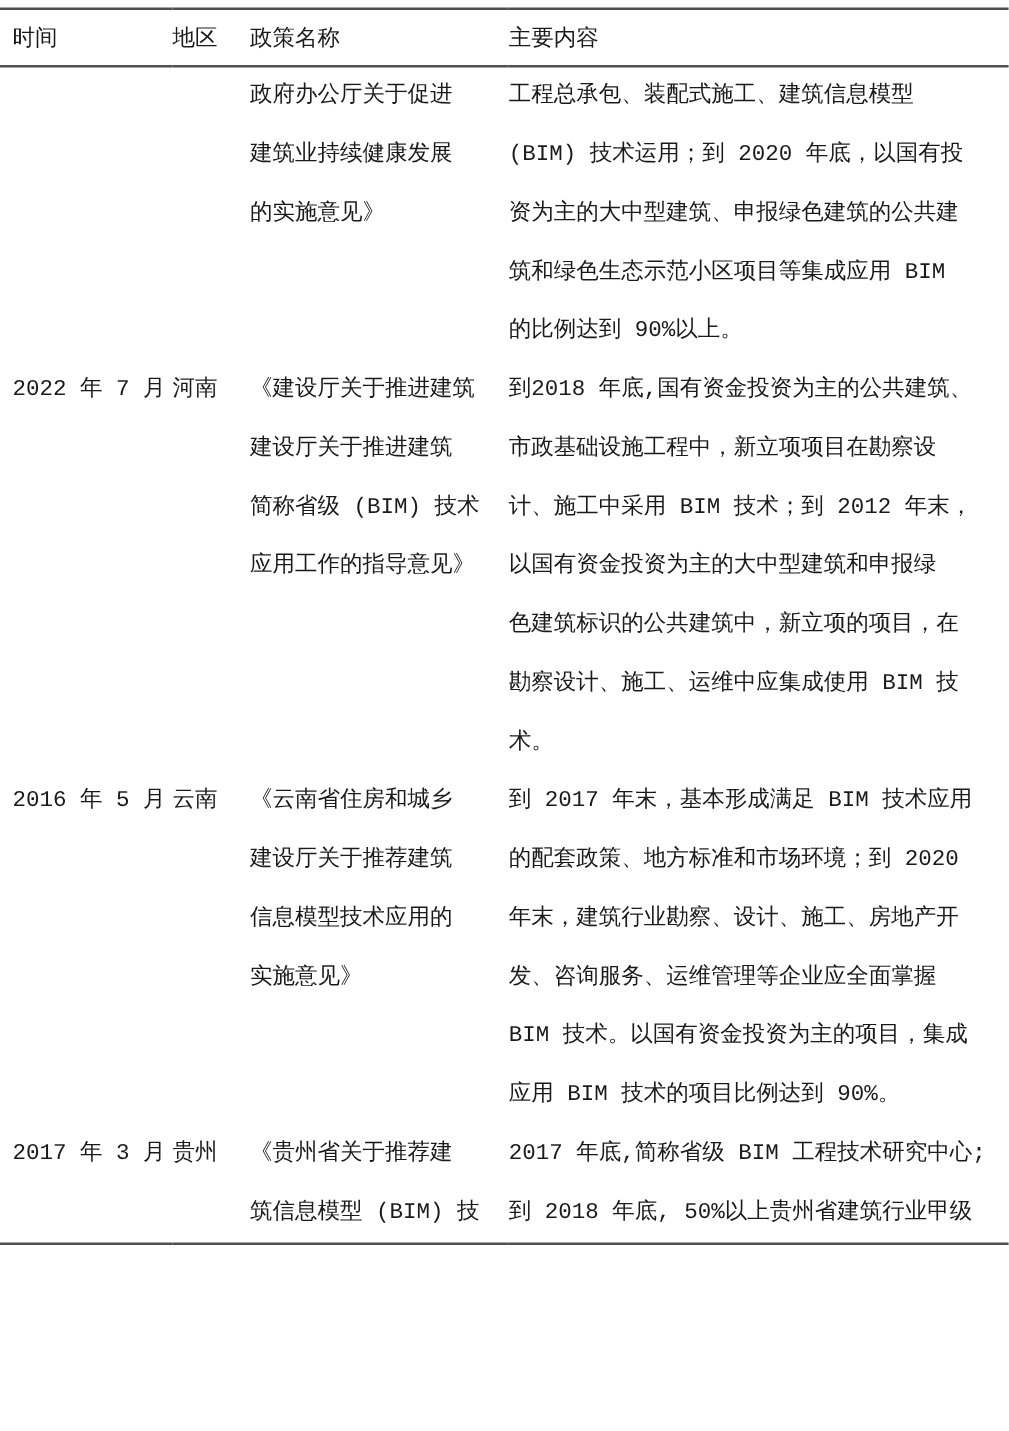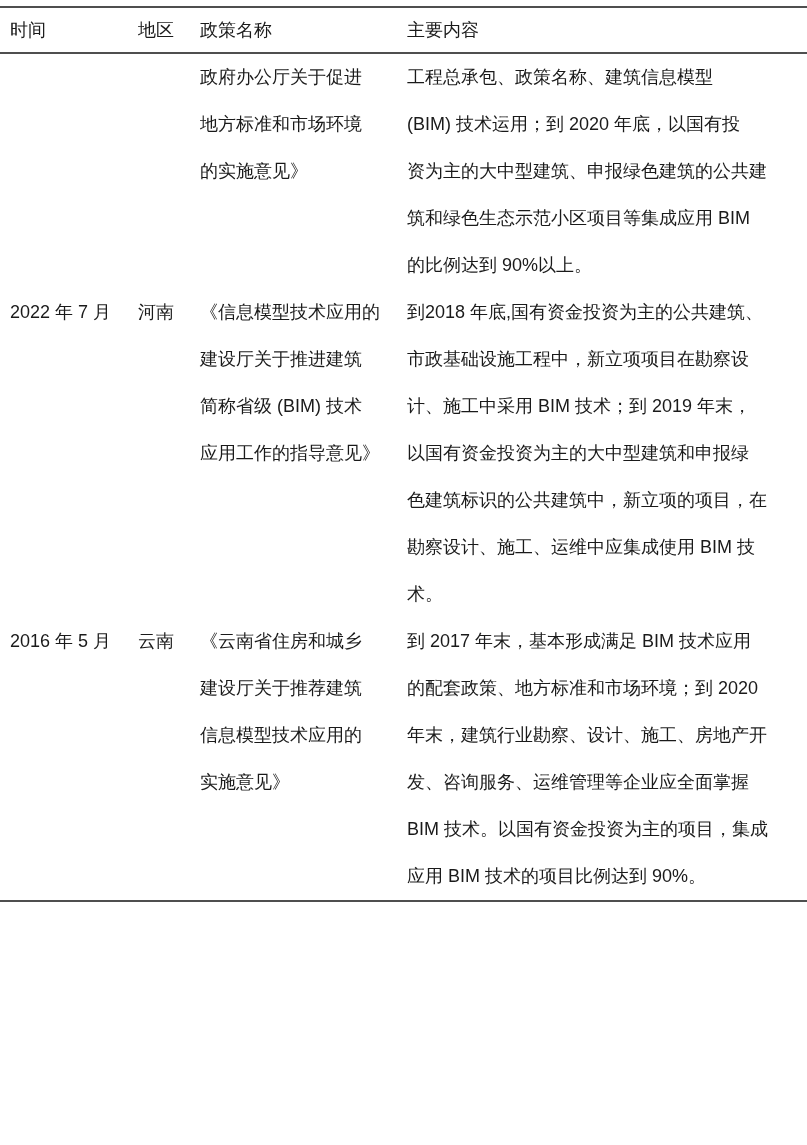--- a/index.html
+++ b/index.html
@@ -38,20 +38,21 @@
   td.c-content, th.h-content { padding-right: 2px; }
   .doc-table thead th {
     height: 44px;
     line-height: 44px;
   }
   .line {
     height: 47px;
     line-height: 47px;
     white-space: nowrap;
     overflow: visible;
+    font-family: Liberation Mono, monospace;
   }
 </style>
 </head>
 <body>
 
 <table class="doc-table">
   <colgroup>
     <col class="col-time">
       <col class="col-region">
       <col class="col-policy">
@@ -65,49 +66,49 @@
       <th class="h-content">主要内容</th>
     </tr>
   </thead>
   <tbody>
 
     <tr>
       <td class="c-time"></td>
       <td></td>
       <td>
         <div class="line">政府办公厅关于促进</div>
-        <div class="line">地方标准和市场环境</div>
+        <div class="line">建筑业持续健康发展</div>
         <div class="line">的实施意见》</div>
       </td>
       <td class="c-content">
-        <div class="line">工程总承包、政策名称、建筑信息模型</div>
+        <div class="line">工程总承包、装配式施工、建筑信息模型</div>
         <div class="line">(BIM) 技术运用；到 2020 年底，以国有投</div>
         <div class="line">资为主的大中型建筑、申报绿色建筑的公共建</div>
         <div class="line">筑和绿色生态示范小区项目等集成应用 BIM</div>
         <div class="line">的比例达到 90%以上。</div>
       </td>
     </tr>
 
     <tr>
       <td class="c-time">
         <div class="line">2022 年 7 月</div>
       </td>
       <td>
         <div class="line">河南</div>
       </td>
       <td>
-        <div class="line">《信息模型技术应用的</div>
+        <div class="line">《建设厅关于推进建筑</div>
         <div class="line">建设厅关于推进建筑</div>
         <div class="line">简称省级 (BIM) 技术</div>
         <div class="line">应用工作的指导意见》</div>
       </td>
       <td class="c-content">
         <div class="line">到2018 年底,国有资金投资为主的公共建筑、</div>
         <div class="line">市政基础设施工程中，新立项项目在勘察设</div>
-        <div class="line">计、施工中采用 BIM 技术；到 2019 年末，</div>
+        <div class="line">计、施工中采用 BIM 技术；到 2012 年末，</div>
         <div class="line">以国有资金投资为主的大中型建筑和申报绿</div>
         <div class="line">色建筑标识的公共建筑中，新立项的项目，在</div>
         <div class="line">勘察设计、施工、运维中应集成使用 BIM 技</div>
         <div class="line">术。</div>
       </td>
     </tr>
 
     <tr>
       <td class="c-time">
         <div class="line">2016 年 5 月</div>
@@ -125,15 +126,31 @@
         <div class="line">到 2017 年末，基本形成满足 BIM 技术应用</div>
         <div class="line">的配套政策、地方标准和市场环境；到 2020</div>
         <div class="line">年末，建筑行业勘察、设计、施工、房地产开</div>
         <div class="line">发、咨询服务、运维管理等企业应全面掌握</div>
         <div class="line">BIM 技术。以国有资金投资为主的项目，集成</div>
         <div class="line">应用 BIM 技术的项目比例达到 90%。</div>
       </td>
     </tr>
 
 
+    <tr>
+      <td class="c-time">
+        <div class="line">2017 年 3 月</div>
+      </td>
+      <td>
+        <div class="line">贵州</div>
+      </td>
+      <td>
+        <div class="line">《贵州省关于推荐建</div>
+        <div class="line">筑信息模型 (BIM) 技</div>
+      </td>
+      <td class="c-content">
+        <div class="line">2017 年底,简称省级 BIM 工程技术研究中心;</div>
+        <div class="line">到 2018 年底, 50%以上贵州省建筑行业甲级</div>
+      </td>
+    </tr>
 
   </tbody>
 </table>
 
 </body></html>

